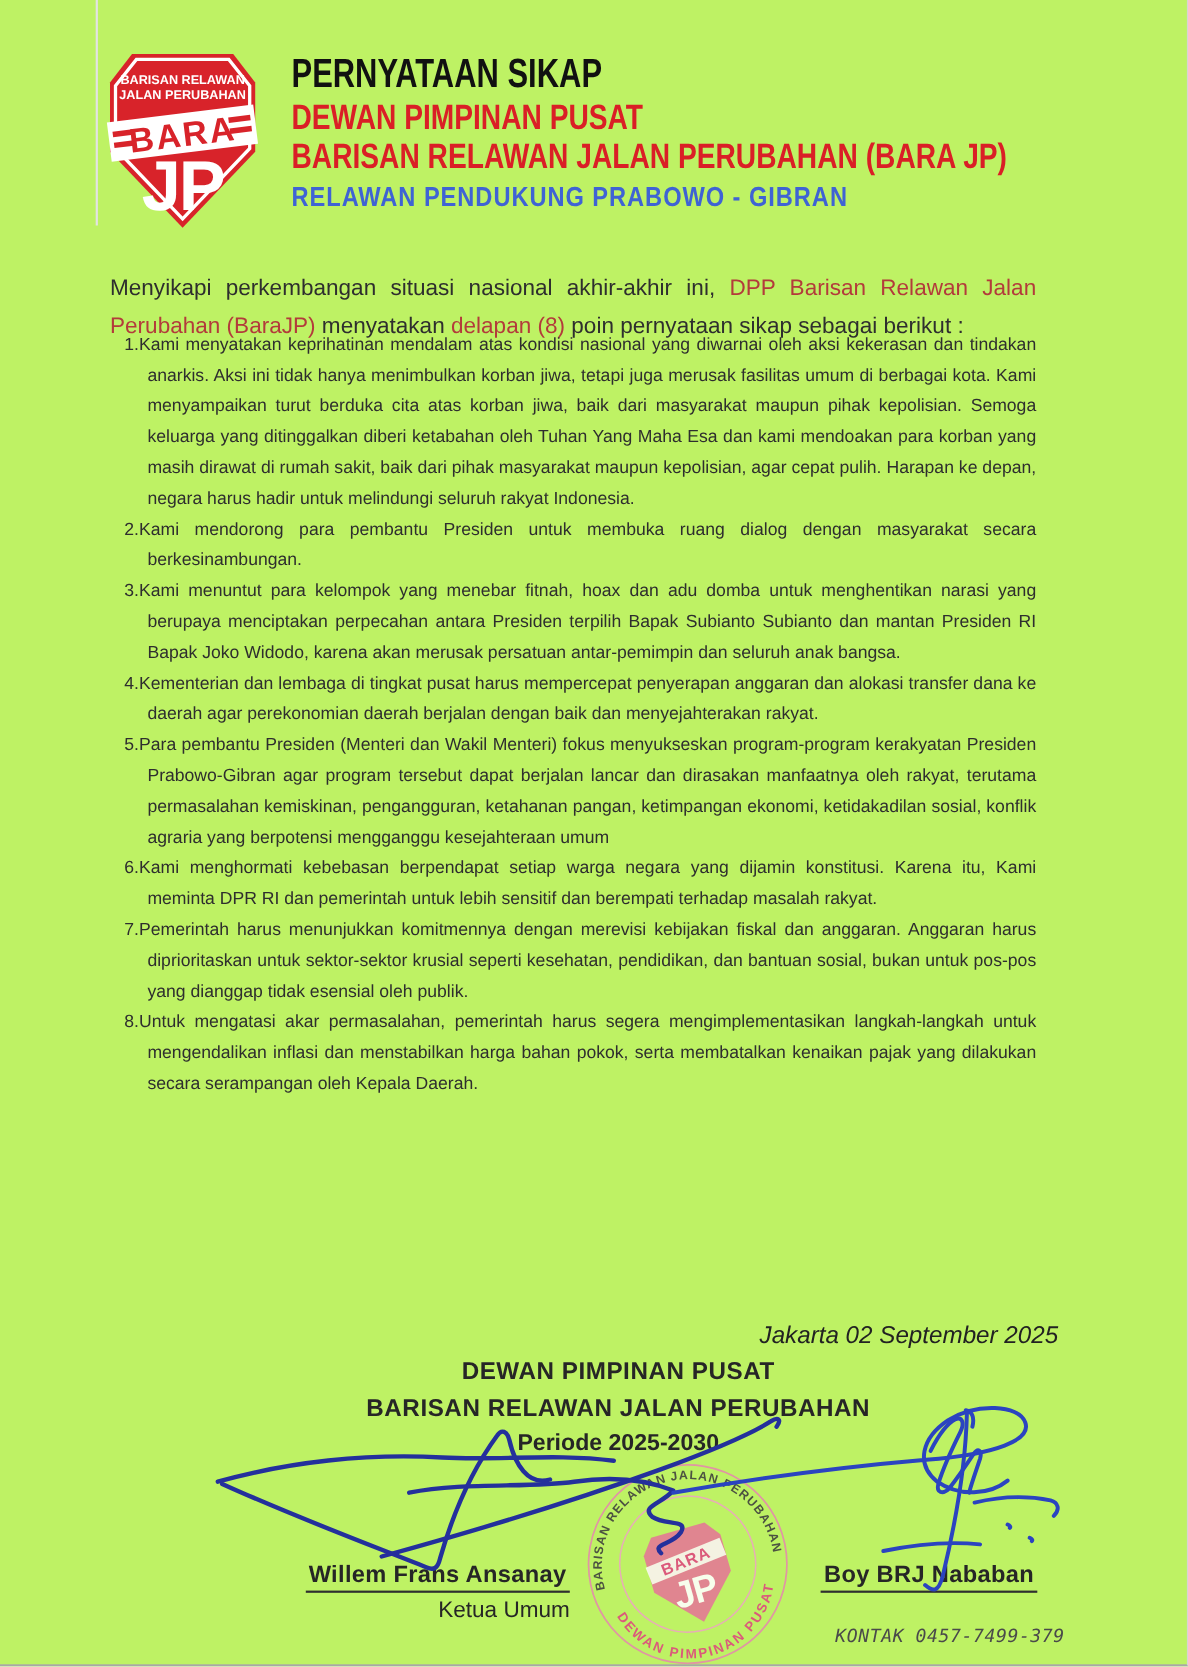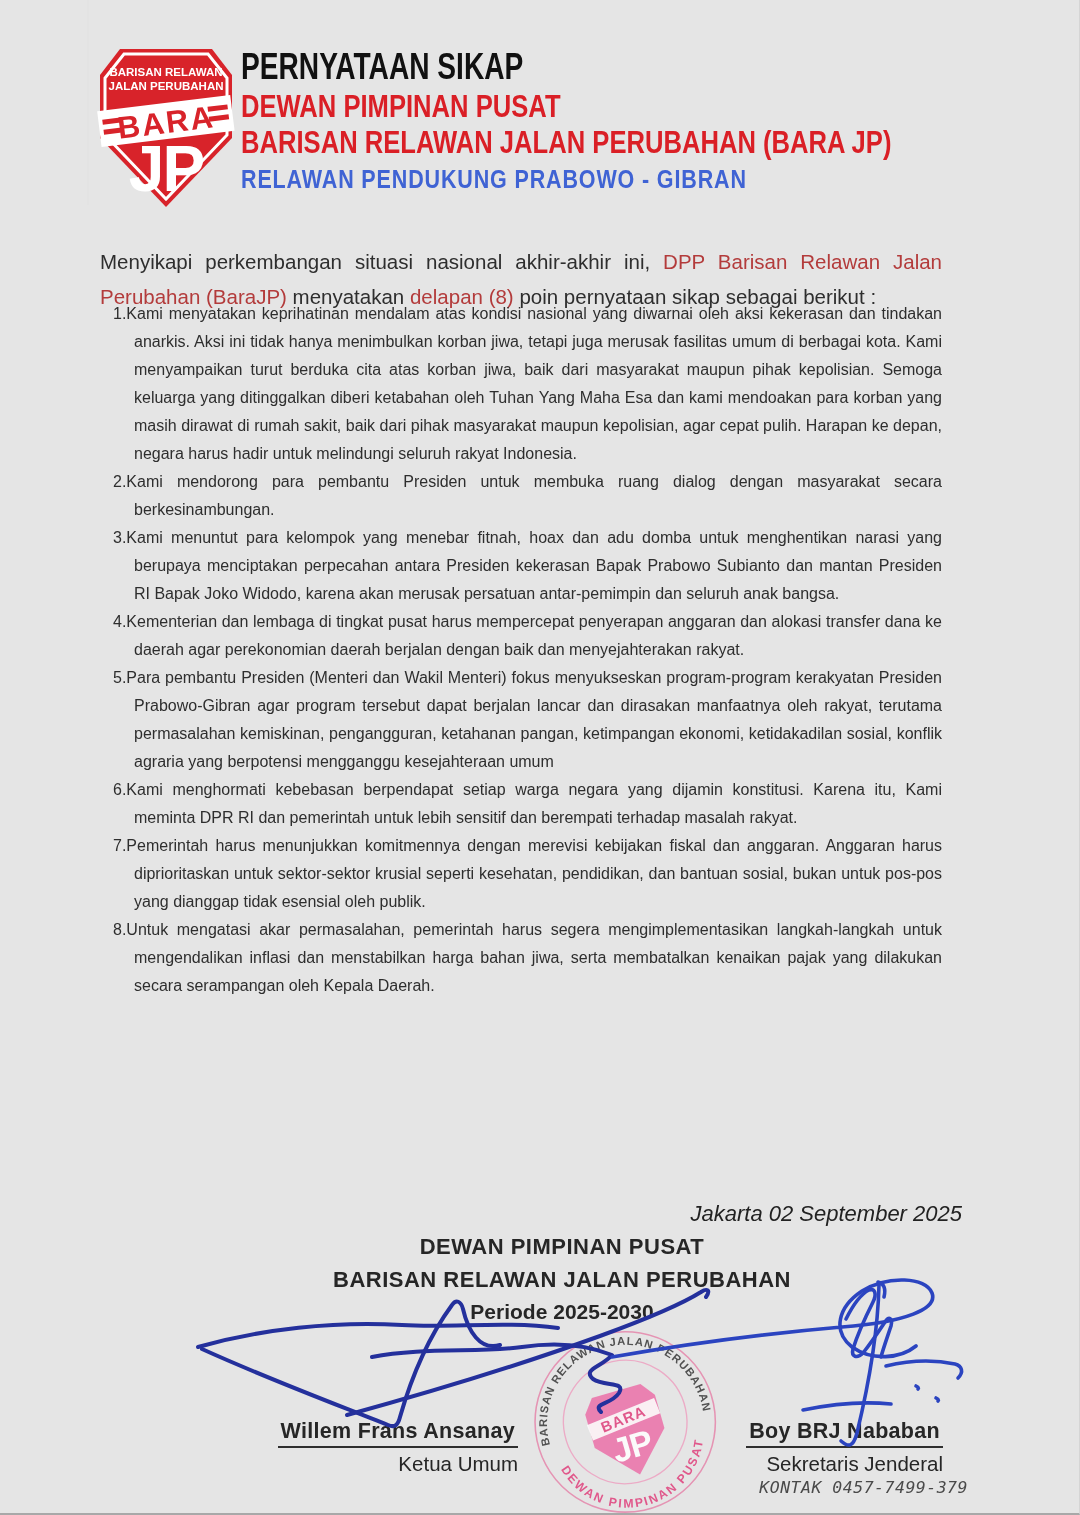--- a/index.html
+++ b/index.html
@@ -1,27 +1,27 @@
 <!DOCTYPE html>
 <html><head>
 <meta charset="utf-8">
 <style>
   * { margin:0; padding:0; box-sizing:border-box; }
   html,body { background:#ffffff; }
   .page {
-    position:relative; width:1080px; height:1515px; background:#e5e5e5;
+    position:relative; width:1080px; height:1515px; background:#bef264;
     font-family:"Liberation Sans", sans-serif; color:#2e2e2e; overflow:hidden;
     border-right:1px solid #d5d5d5; border-bottom:2px solid #a8a8a8;
   }
   .scan-edge-left { position:absolute; left:87px; top:0; width:2px; height:205px; background:#e3e3e3; }
 
   
   .header { position:absolute; left:95px; top:45px; display:flex; }
   .logo { width:142px; height:166px; flex:0 0 auto; }
-  .titles { margin-left:4px; padding-top:2px; }
+  .titles { margin-left:28px; padding-top:2px; }
   .title-line { display:block; font-weight:bold; transform-origin:left top; white-space:nowrap; }
   .t1 { font-size:37px; color:#111111; transform:scaleX(0.76); letter-spacing:0px; line-height:40px; }
   .t2 { font-size:32px; color:#da1f26; transform:scaleX(0.80); line-height:36px; margin-top:1px; }
   .t3 { font-size:32px; color:#da1f26; transform:scaleX(0.80); line-height:37px; }
   .t4 { font-size:25px; color:#3f63d4; transform:scaleX(0.86); letter-spacing:1px; line-height:30px; margin-top:3px; }
 
   
   .intro {
     position:absolute; left:100px; top:216px; width:842px;
     font-size:20.5px; line-height:35px; text-align:justify; color:#2e2e2e;margin-top:28px;
@@ -94,44 +94,43 @@
       <span class="title-line t3">BARISAN RELAWAN JALAN PERUBAHAN (BARA JP)</span>
       <span class="title-line t4">RELAWAN PENDUKUNG PRABOWO - GIBRAN</span>
     </div>
   </div>
 
   <p class="intro"><span>Menyikapi perkembangan situasi nasional akhir-akhir ini, </span><span class="red">DPP Barisan Relawan Jalan Perubahan (BaraJP)</span><span> menyatakan </span><span class="red">delapan (8)</span><span> poin pernyataan sikap sebagai berikut :</span></p>
 
   <ol class="statements">
     <li>Kami menyatakan keprihatinan mendalam atas kondisi nasional yang diwarnai oleh aksi kekerasan dan tindakan anarkis. Aksi ini tidak hanya menimbulkan korban jiwa, tetapi juga merusak fasilitas umum di berbagai kota. Kami menyampaikan turut berduka cita atas korban jiwa, baik dari masyarakat maupun pihak kepolisian. Semoga keluarga yang ditinggalkan diberi ketabahan oleh Tuhan Yang Maha Esa dan kami mendoakan para korban yang masih dirawat di rumah sakit, baik dari pihak masyarakat maupun kepolisian, agar cepat pulih. Harapan ke depan, negara harus hadir untuk melindungi seluruh rakyat Indonesia.</li>
     <li>Kami mendorong para pembantu Presiden untuk membuka ruang dialog dengan masyarakat secara berkesinambungan.</li>
-    <li>Kami menuntut para kelompok yang menebar fitnah, hoax dan adu domba untuk menghentikan narasi yang berupaya menciptakan perpecahan antara Presiden kekerasan Bapak Prabowo Subianto dan mantan Presiden RI Bapak Joko Widodo, karena akan merusak persatuan antar-pemimpin dan seluruh anak bangsa.</li>
+    <li>Kami menuntut para kelompok yang menebar fitnah, hoax dan adu domba untuk menghentikan narasi yang berupaya menciptakan perpecahan antara Presiden terpilih Bapak Subianto Subianto dan mantan Presiden RI Bapak Joko Widodo, karena akan merusak persatuan antar-pemimpin dan seluruh anak bangsa.</li>
     <li>Kementerian dan lembaga di tingkat pusat harus mempercepat penyerapan anggaran dan alokasi transfer dana ke daerah agar perekonomian daerah berjalan dengan baik dan menyejahterakan rakyat.</li>
     <li>Para pembantu Presiden (Menteri dan Wakil Menteri) fokus menyukseskan program-program kerakyatan Presiden Prabowo-Gibran agar program tersebut dapat berjalan lancar dan dirasakan manfaatnya oleh rakyat, terutama permasalahan kemiskinan, pengangguran, ketahanan pangan, ketimpangan ekonomi, ketidakadilan sosial, konflik agraria yang berpotensi mengganggu kesejahteraan umum</li>
     <li>Kami menghormati kebebasan berpendapat setiap warga negara yang dijamin konstitusi. Karena itu, Kami meminta DPR RI dan pemerintah untuk lebih sensitif dan berempati terhadap masalah rakyat.</li>
     <li>Pemerintah harus menunjukkan komitmennya dengan merevisi kebijakan fiskal dan anggaran. Anggaran harus diprioritaskan untuk sektor-sektor krusial seperti kesehatan, pendidikan, dan bantuan sosial, bukan untuk pos-pos yang dianggap tidak esensial oleh publik.</li>
-    <li>Untuk mengatasi akar permasalahan, pemerintah harus segera mengimplementasikan langkah-langkah untuk mengendalikan inflasi dan menstabilkan harga bahan jiwa, serta membatalkan kenaikan pajak yang dilakukan secara serampangan oleh Kepala Daerah.</li>
+    <li>Untuk mengatasi akar permasalahan, pemerintah harus segera mengimplementasikan langkah-langkah untuk mengendalikan inflasi dan menstabilkan harga bahan pokok, serta membatalkan kenaikan pajak yang dilakukan secara serampangan oleh Kepala Daerah.</li>
   </ol>
 
   <div class="closing">
     <div class="dateline">Jakarta 02 September 2025</div>
 
     <div class="org-block">
       <div class="l1">DEWAN PIMPINAN PUSAT</div>
       <div class="l2">BARISAN RELAWAN JALAN PERUBAHAN</div>
       <div class="l3">Periode 2025-2030</div>
     </div>
 
     <div class="signer signer-left">
       <span class="name">Willem Frans Ansanay</span>
       <div class="role">Ketua Umum</div>
     </div>
     <div class="signer signer-right">
       <span class="name">Boy BRJ Nababan</span>
-      <div class="role">Sekretaris Jenderal</div>
     </div>
 
     <svg class="stamp" viewBox="0 0 200 200">
       <g transform="rotate(-12 100 100)">
         <defs>
           <path id="arcTop" d="M 22,120 A 80,80 0 1 1 178,120"></path>
           <path id="arcBottom" d="M 26,86 A 78,78 0 1 0 174,86"></path>
         </defs>
         <circle cx="100" cy="101" r="92" fill="none" stroke="#e589ad" stroke-width="1.6"></circle>
         <circle cx="100" cy="101" r="63" fill="none" stroke="#eda4c2" stroke-width="1.4"></circle>

